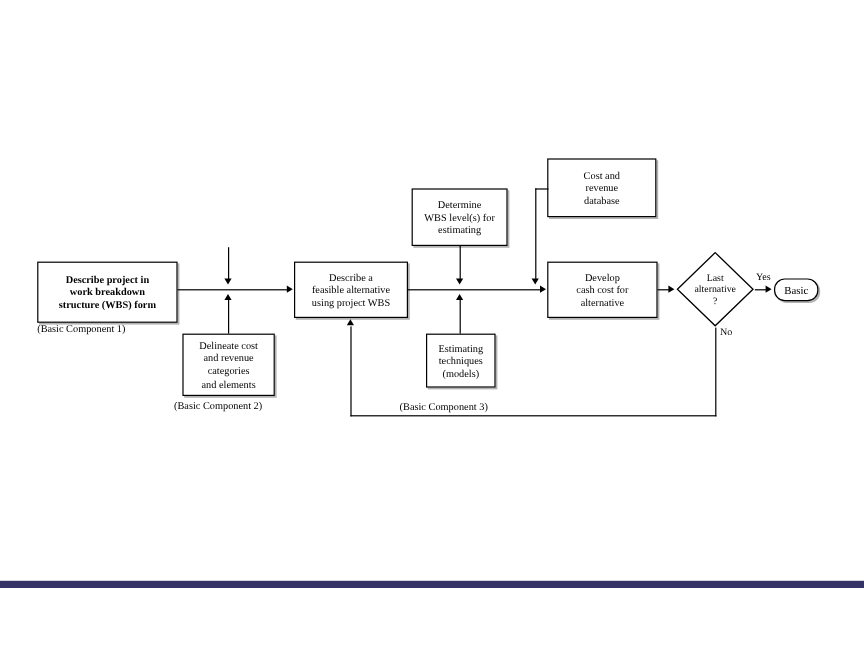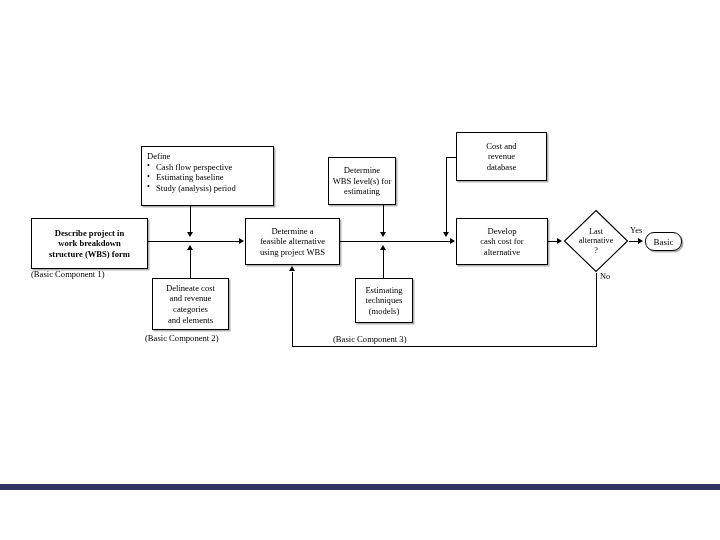--- a/index.html
+++ b/index.html
@@ -169,49 +169,43 @@
     width: 720px;
     height: 50px;
     background: #ffffff;
   }
 </style>
 </head>
 <body>
 
 <div id="figure-canvas">
 
-  <div class="node left-align" style="left:141px; top:146px; width:133px; height:60px;">
-    <span class="ln">Define</span>
-    <span class="ln bullet">Cash flow perspective</span>
-    <span class="ln bullet">Estimating baseline</span>
-    <span class="ln bullet">Study (analysis) period</span>
-  </div>
 
   <div class="node bold" style="left:31px; top:218px; width:117px; height:51px;">
     <span class="ln">Describe project in</span>
     <span class="ln">work breakdown</span>
     <span class="ln">structure (WBS) form</span>
   </div>
   <div class="caption" style="left:31px; top:269px;">(Basic Component 1)</div>
 
   <div class="node" style="left:152px; top:278px; width:77px; height:52px;">
     <span class="ln">Delineate cost</span>
     <span class="ln">and revenue</span>
     <span class="ln">categories</span>
     <span class="ln">and elements</span>
   </div>
   <div class="caption" style="left:145px; top:333px;">(Basic Component 2)</div>
 
   <div class="node" style="left:245px; top:218px; width:95px; height:47px;">
-    <span class="ln">Determine a</span>
+    <span class="ln">Describe a</span>
     <span class="ln">feasible alternative</span>
     <span class="ln">using project WBS</span>
   </div>
 
-  <div class="node" style="left:328px; top:157px; width:68px; height:48px;">
+  <div class="node" style="left:343px; top:157px; width:80px; height:48px;">
     <span class="ln">Determine</span>
     <span class="ln">WBS level(s) for</span>
     <span class="ln">estimating</span>
   </div>
 
   <div class="node" style="left:355px; top:278px; width:58px; height:45px;">
     <span class="ln">Estimating</span>
     <span class="ln">techniques</span>
     <span class="ln">(models)</span>
   </div>

